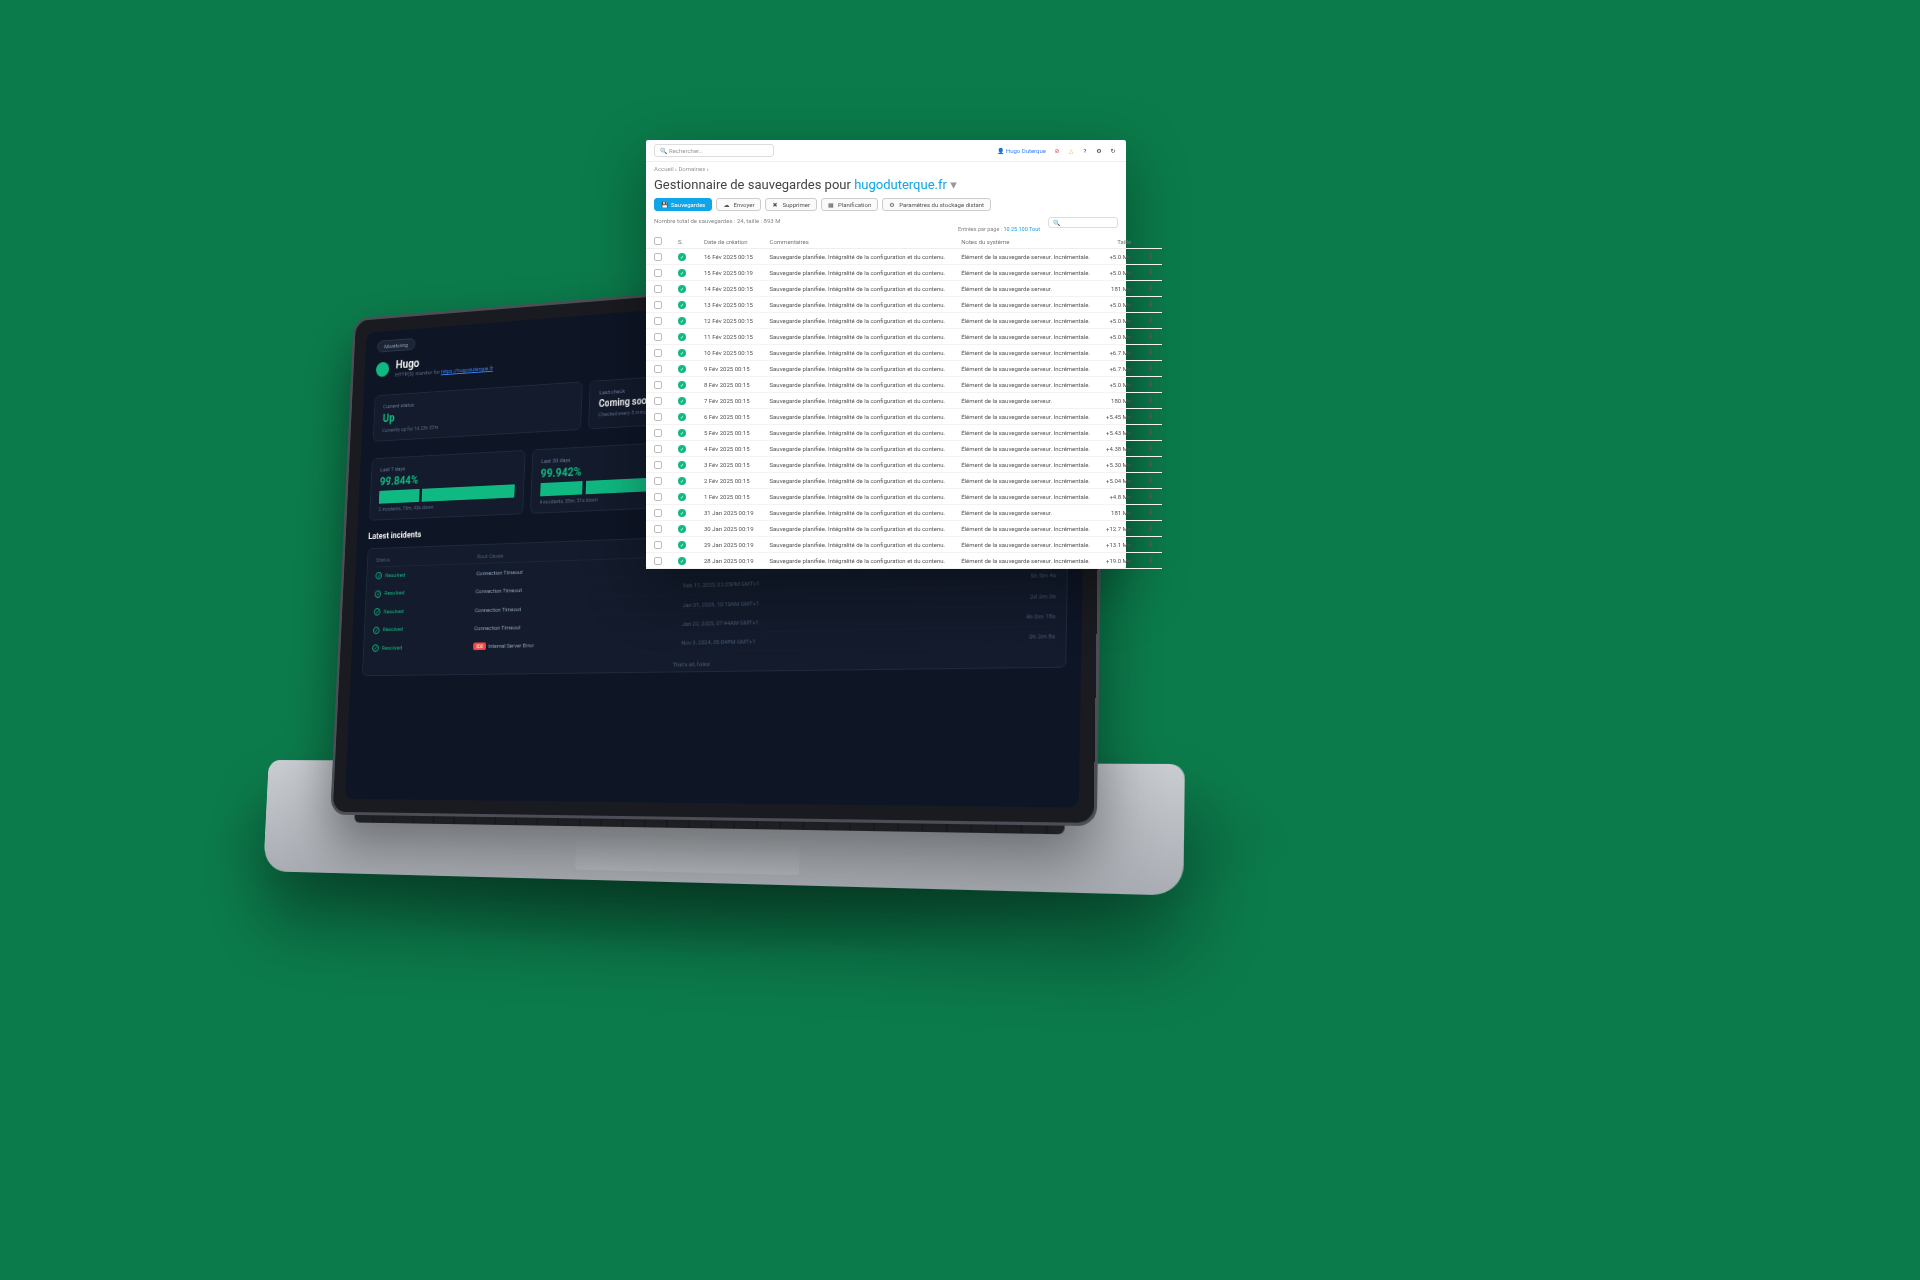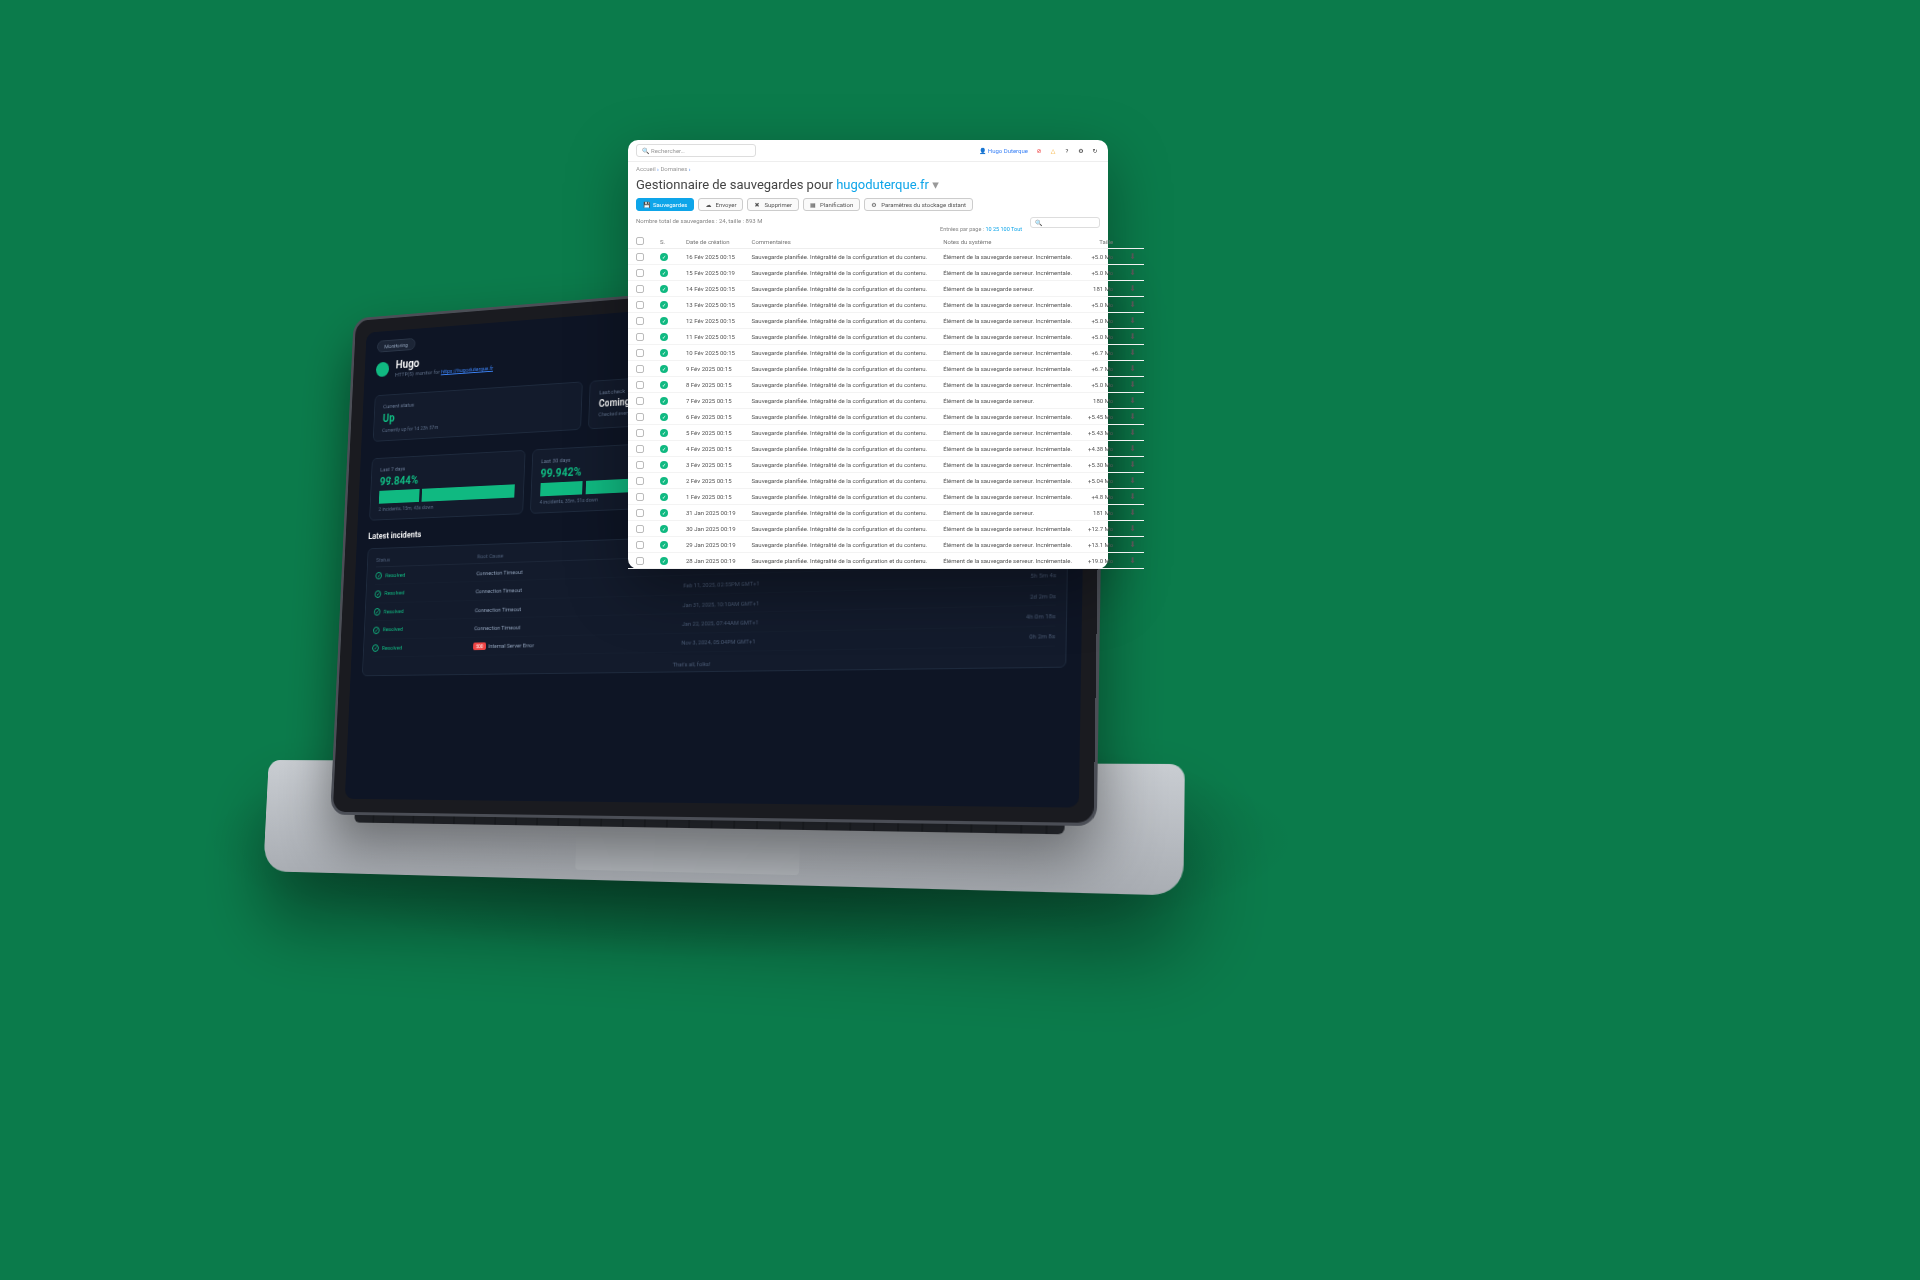--- a/index.html
+++ b/index.html
@@ -48,21 +48,21 @@
 .tbl{width:100%;font-size:6px;color:#8fa0b8;border-collapse:collapse}
 .tbl th{color:#4e5f79;text-align:left;font-weight:400;padding:4px 0;border-bottom:1px solid #1c2638}
 .tbl td{padding:5px 0;border-bottom:1px solid #151e2f}
 .chk{width:8px;height:8px;border-radius:50%;border:1px solid #10b981;display:inline-block;vertical-align:middle;margin-right:4px;position:relative}
 .chk::after{content:"✓";position:absolute;left:1px;top:-1px;font-size:6px;color:#10b981}
 .resolved{color:#10b981}
 .badge500{background:#ef4444;color:#fff;font-size:5px;padding:1px 3px;border-radius:2px;margin-right:3px}
 .footer{text-align:center;color:#4a5a74;font-size:6px;margin-top:8px}
 
 
-.panel{position:absolute;left:628px;top:140px;width:480px;background:#fff;border-radius:10px;
+.panel{position:absolute;left:646px;top:140px;width:480px;background:#fff;border-radius:2px;
   box-shadow:0 20px 60px rgba(0,0,0,.35);font-size:7px;color:#333}
 .ptop{display:flex;align-items:center;padding:4px 8px;border-bottom:1px solid #eee}
 .search{flex:0 0 120px;border:1px solid #ddd;border-radius:3px;padding:2px 5px;color:#999;font-size:6px}
 .spacer{flex:1}
 .user{color:#3b82f6;font-size:6px;margin-right:6px}
 .ticons{display:flex;gap:4px}
 .tico{width:10px;height:10px;border-radius:50%;display:inline-flex;align-items:center;justify-content:center;font-size:6px}
 .crumbs{padding:3px 8px;color:#3b82f6;font-size:6px}
 .crumbs span{color:#999}
 .ptitle{padding:2px 8px 6px;font-size:13px;font-weight:400;color:#444}

